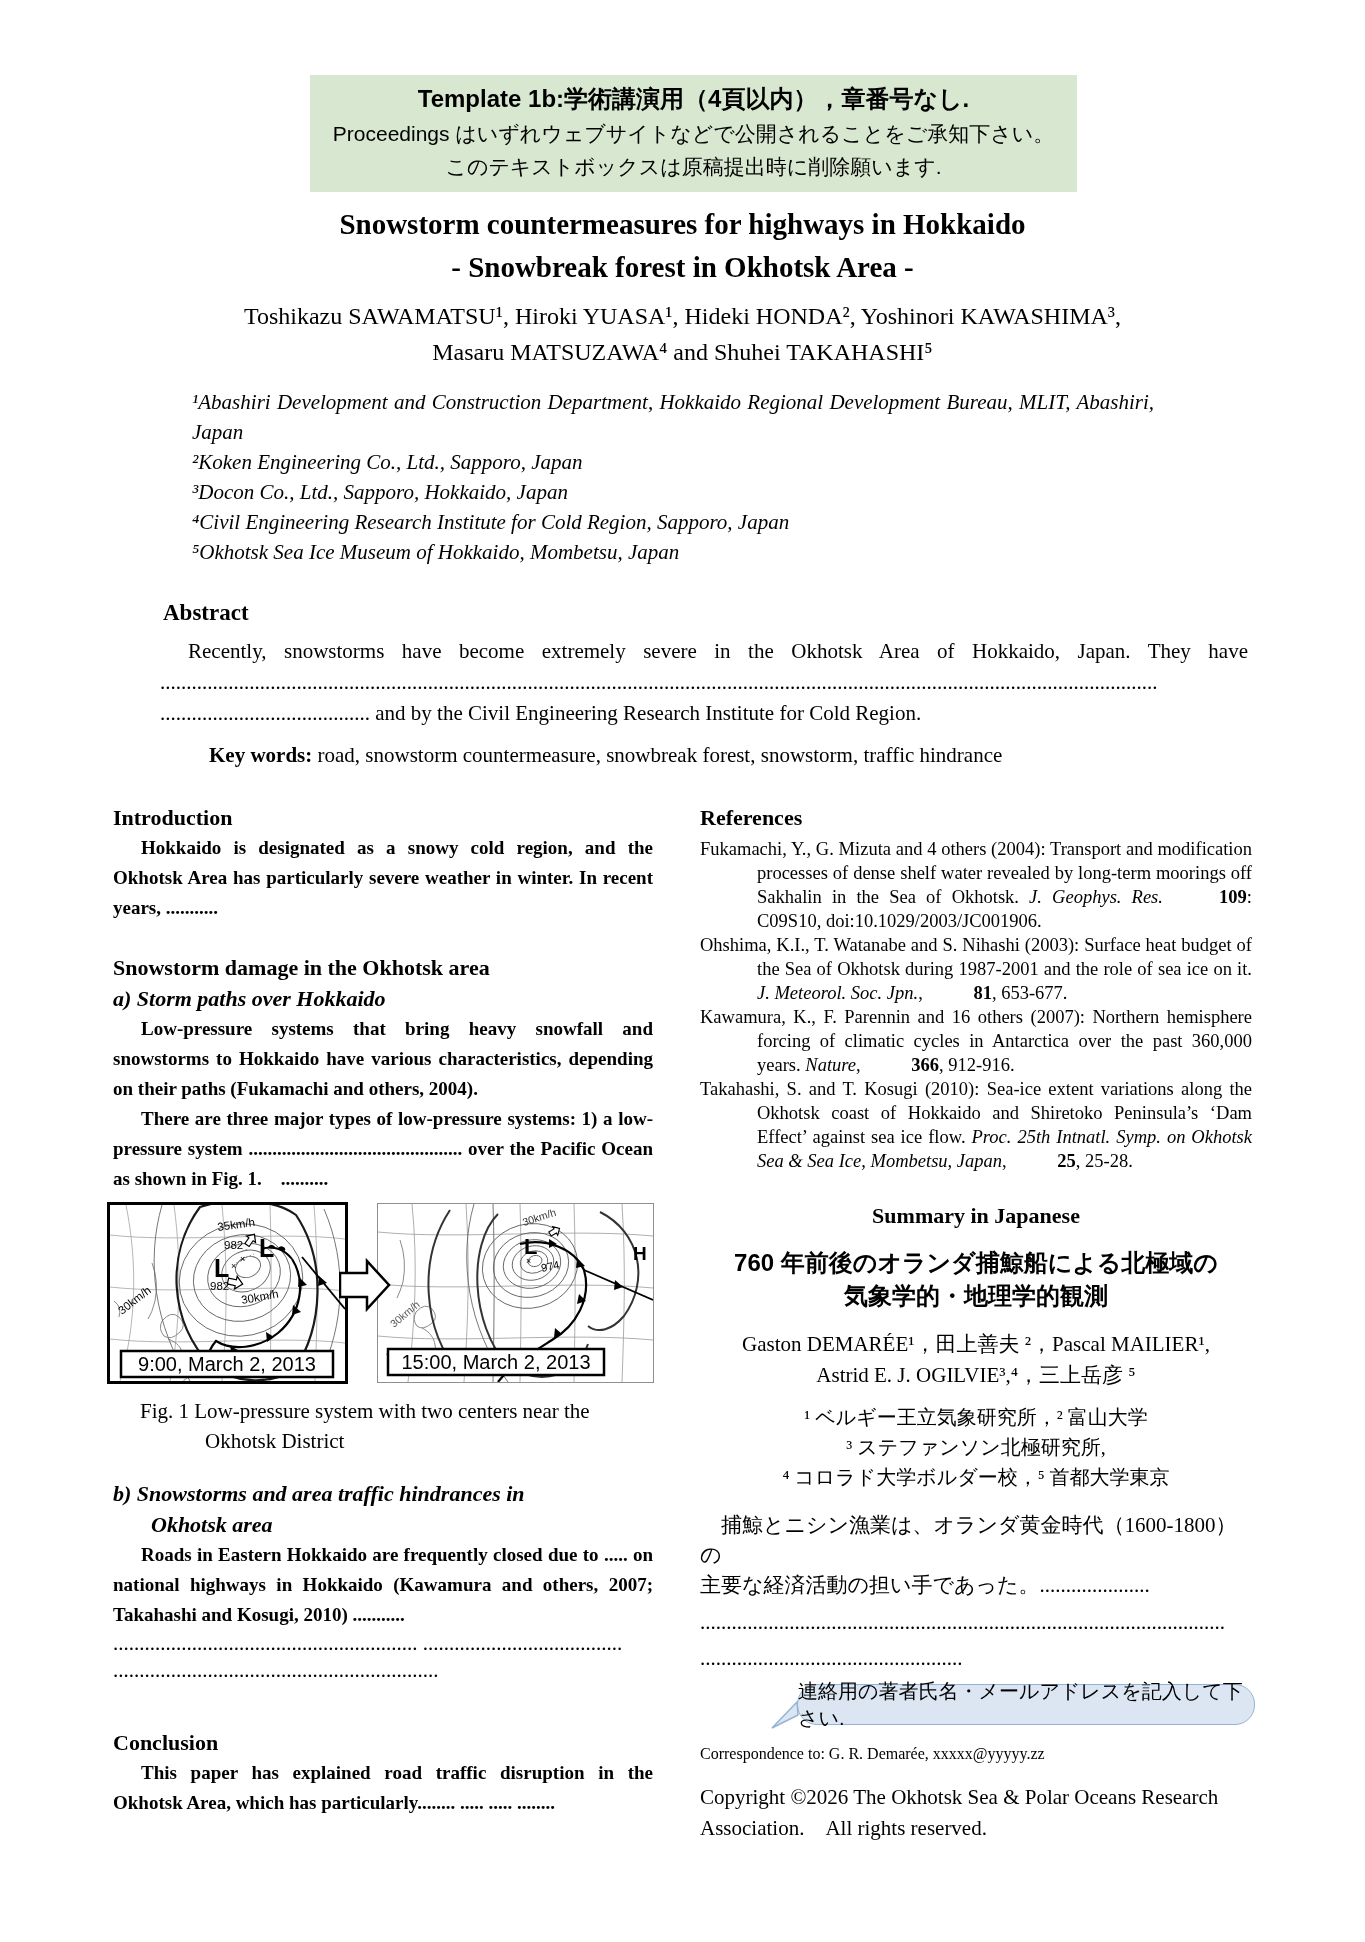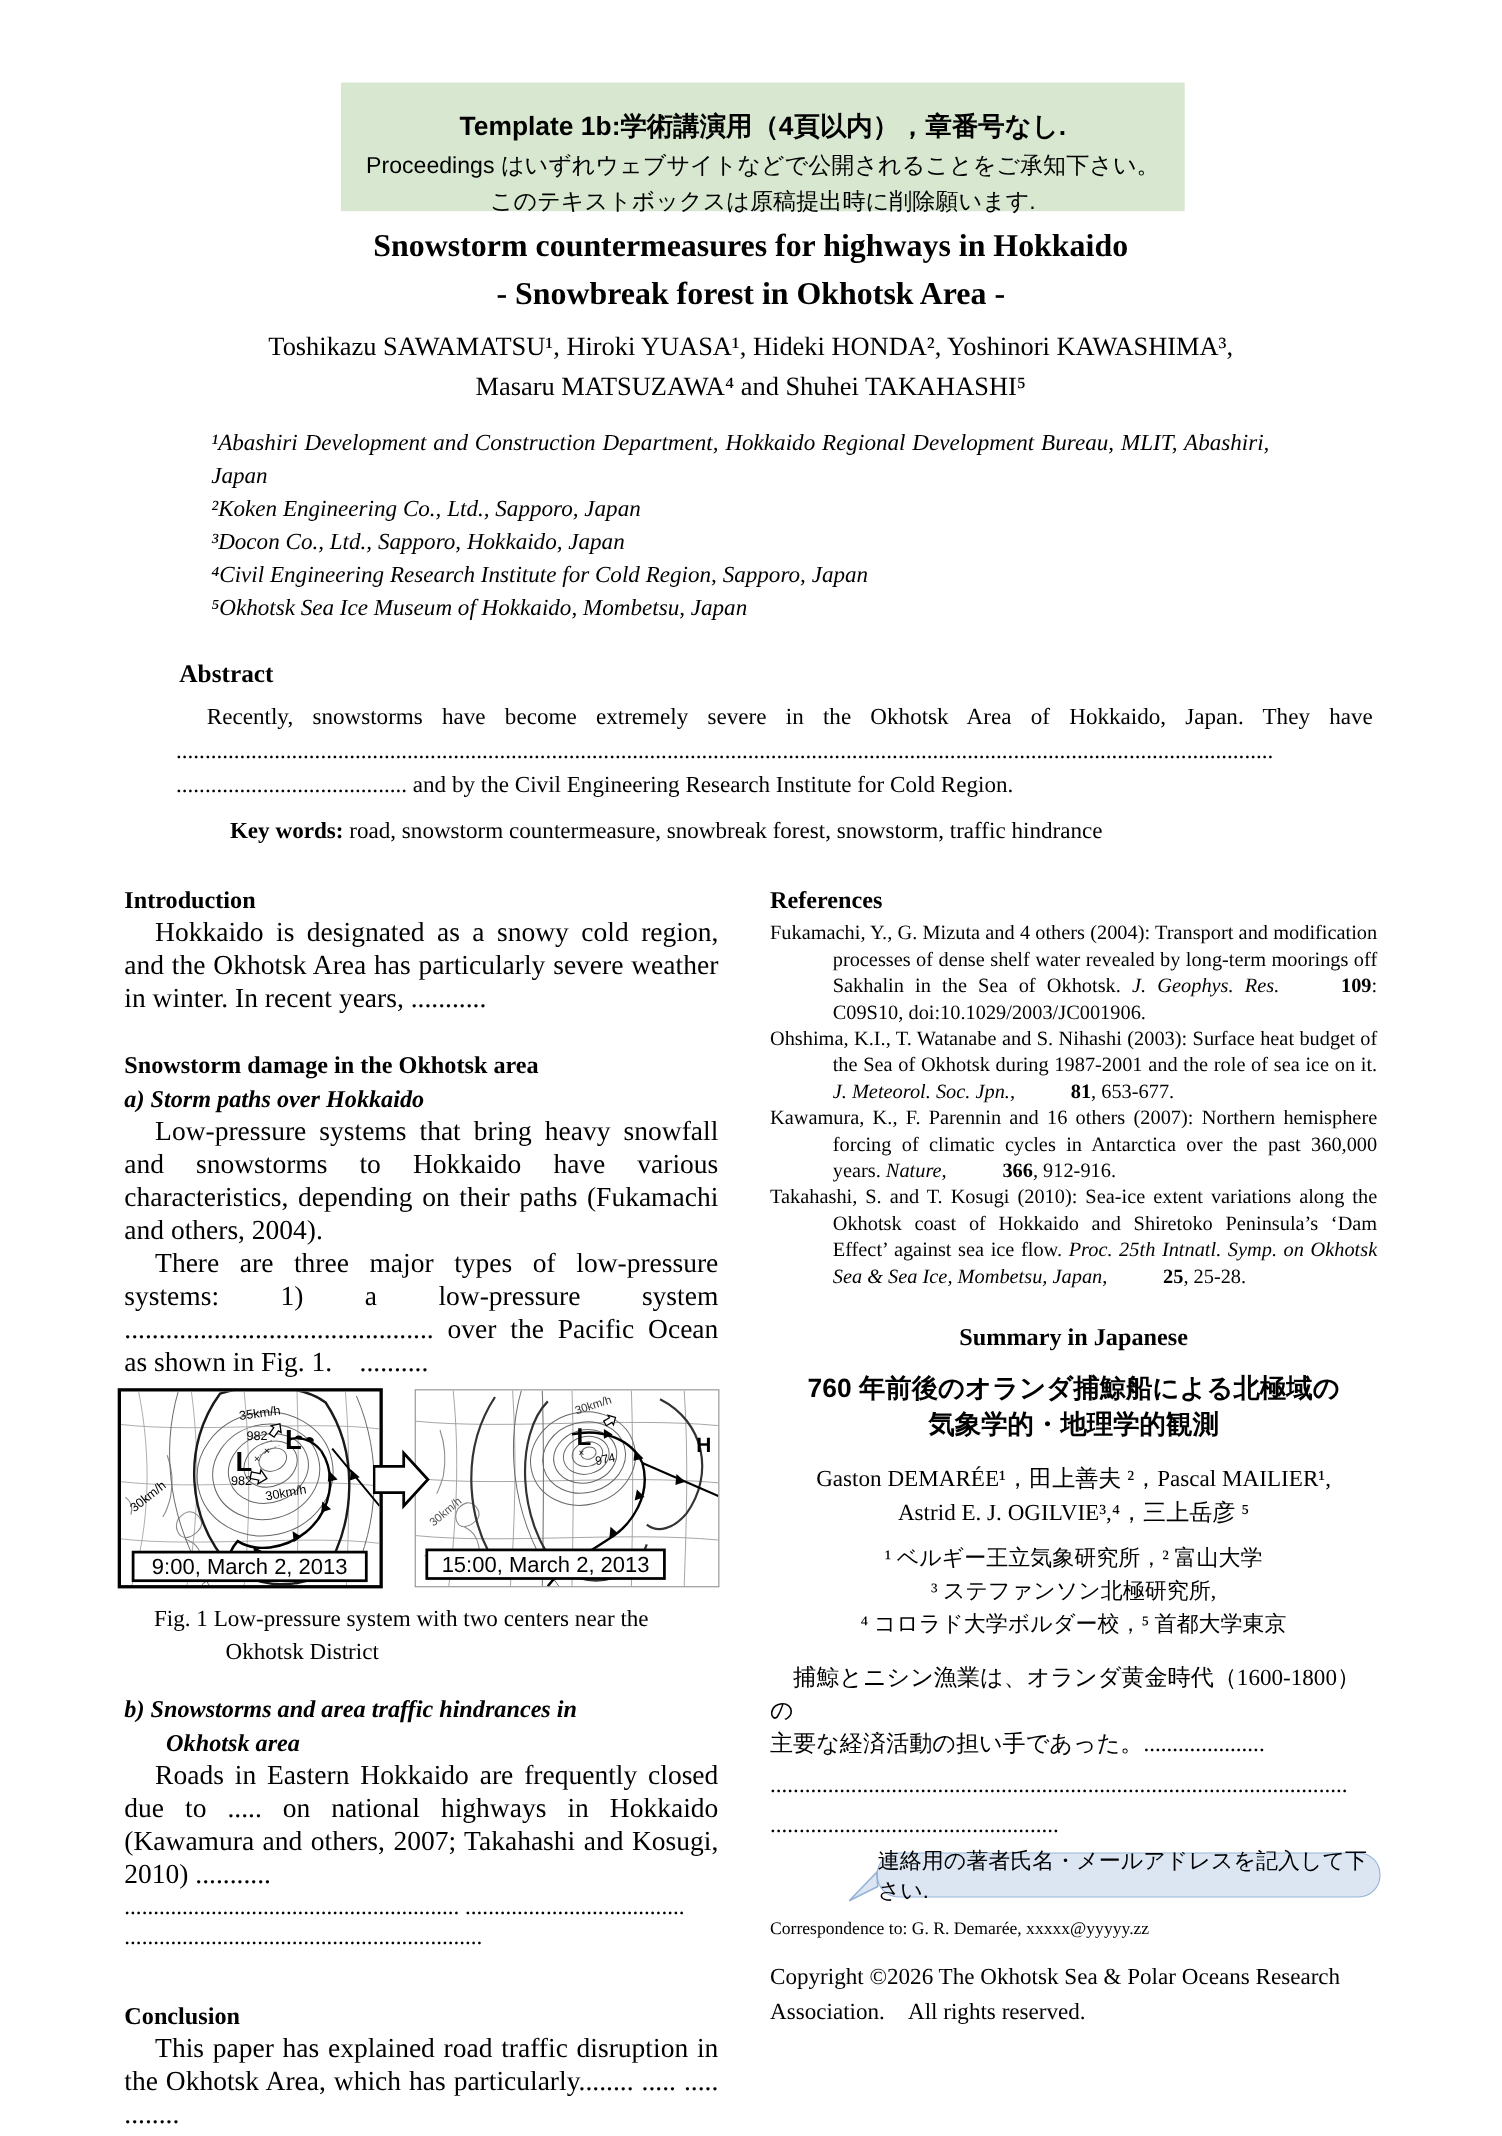--- a/index.html
+++ b/index.html
@@ -3,21 +3,21 @@
 <meta charset="utf-8">
 <style>
   html,body{margin:0;padding:0;background:#ffffff;}
   .page{position:relative;width:1365px;height:1942px;background:#ffffff;overflow:hidden;
         font-family:"Liberation Serif","DejaVu Serif",serif;color:#000;}
   .it{font-style:italic;}
   .bd{font-weight:bold;margin-left:46px;}
 
   
   .notice{position:absolute;left:310px;top:75px;width:767px;height:117px;background:#d8e7d0;
-          text-align:center;padding-top:23px;box-sizing:border-box;
+          text-align:center;padding-top:6px;box-sizing:border-box;
           font-family:"Liberation Sans","DejaVu Sans",sans-serif;}
   .notice .l1{font-size:24px;line-height:36px;font-weight:bold;}
   .notice .l2,.notice .l3{font-size:21px;line-height:33px;}
 
   
   .title-block{position:absolute;left:0;top:203px;width:1365px;text-align:center;
                font-size:29px;font-weight:bold;line-height:43px;}
   .authors-block{position:absolute;left:0;top:298px;width:1365px;text-align:center;
                  font-size:24px;line-height:36px;}
   .affiliations{position:absolute;left:192px;top:387px;width:962px;font-style:italic;
@@ -30,21 +30,21 @@
   .keywords{position:absolute;left:163px;top:743px;font-size:21px;}
 
   
   .columns{position:absolute;left:113px;top:795px;width:1139px;display:flex;gap:47px;}
   .col-left{width:540px;}
   .col-right{width:552px;}
 
   .sec{font-size:22px;font-weight:bold;line-height:30px;margin:0;}
   .sec.gap{margin-top:30px;}
   .subsec{font-size:22px;font-weight:bold;font-style:italic;line-height:31px;margin:0;}
-  .body-p{font-size:25px;line-height:30px;text-align:justify;margin:0;overflow-wrap:anywhere;}
+  .body-p{font-size:19px;line-height:30px;text-align:justify;margin:0;overflow-wrap:anywhere;font-weight:bold;}
   .body-p.indent{text-indent:28px;}
   .dots-line{font-size:21px;line-height:27px;margin:0;white-space:nowrap;overflow:hidden;}
   .hang2{padding-left:38px;}
 
   
   .figure{position:relative;width:540px;height:252px;margin-top:8px;}
   .map{position:absolute;background:#fff;}
   .map-left{left:-6px;top:0;border:3px solid #000;}
   .map-right{left:264px;top:1px;border:1px solid #8f8f8f;}
   .map-arrow{position:absolute;left:226px;top:54px;z-index:3;}

